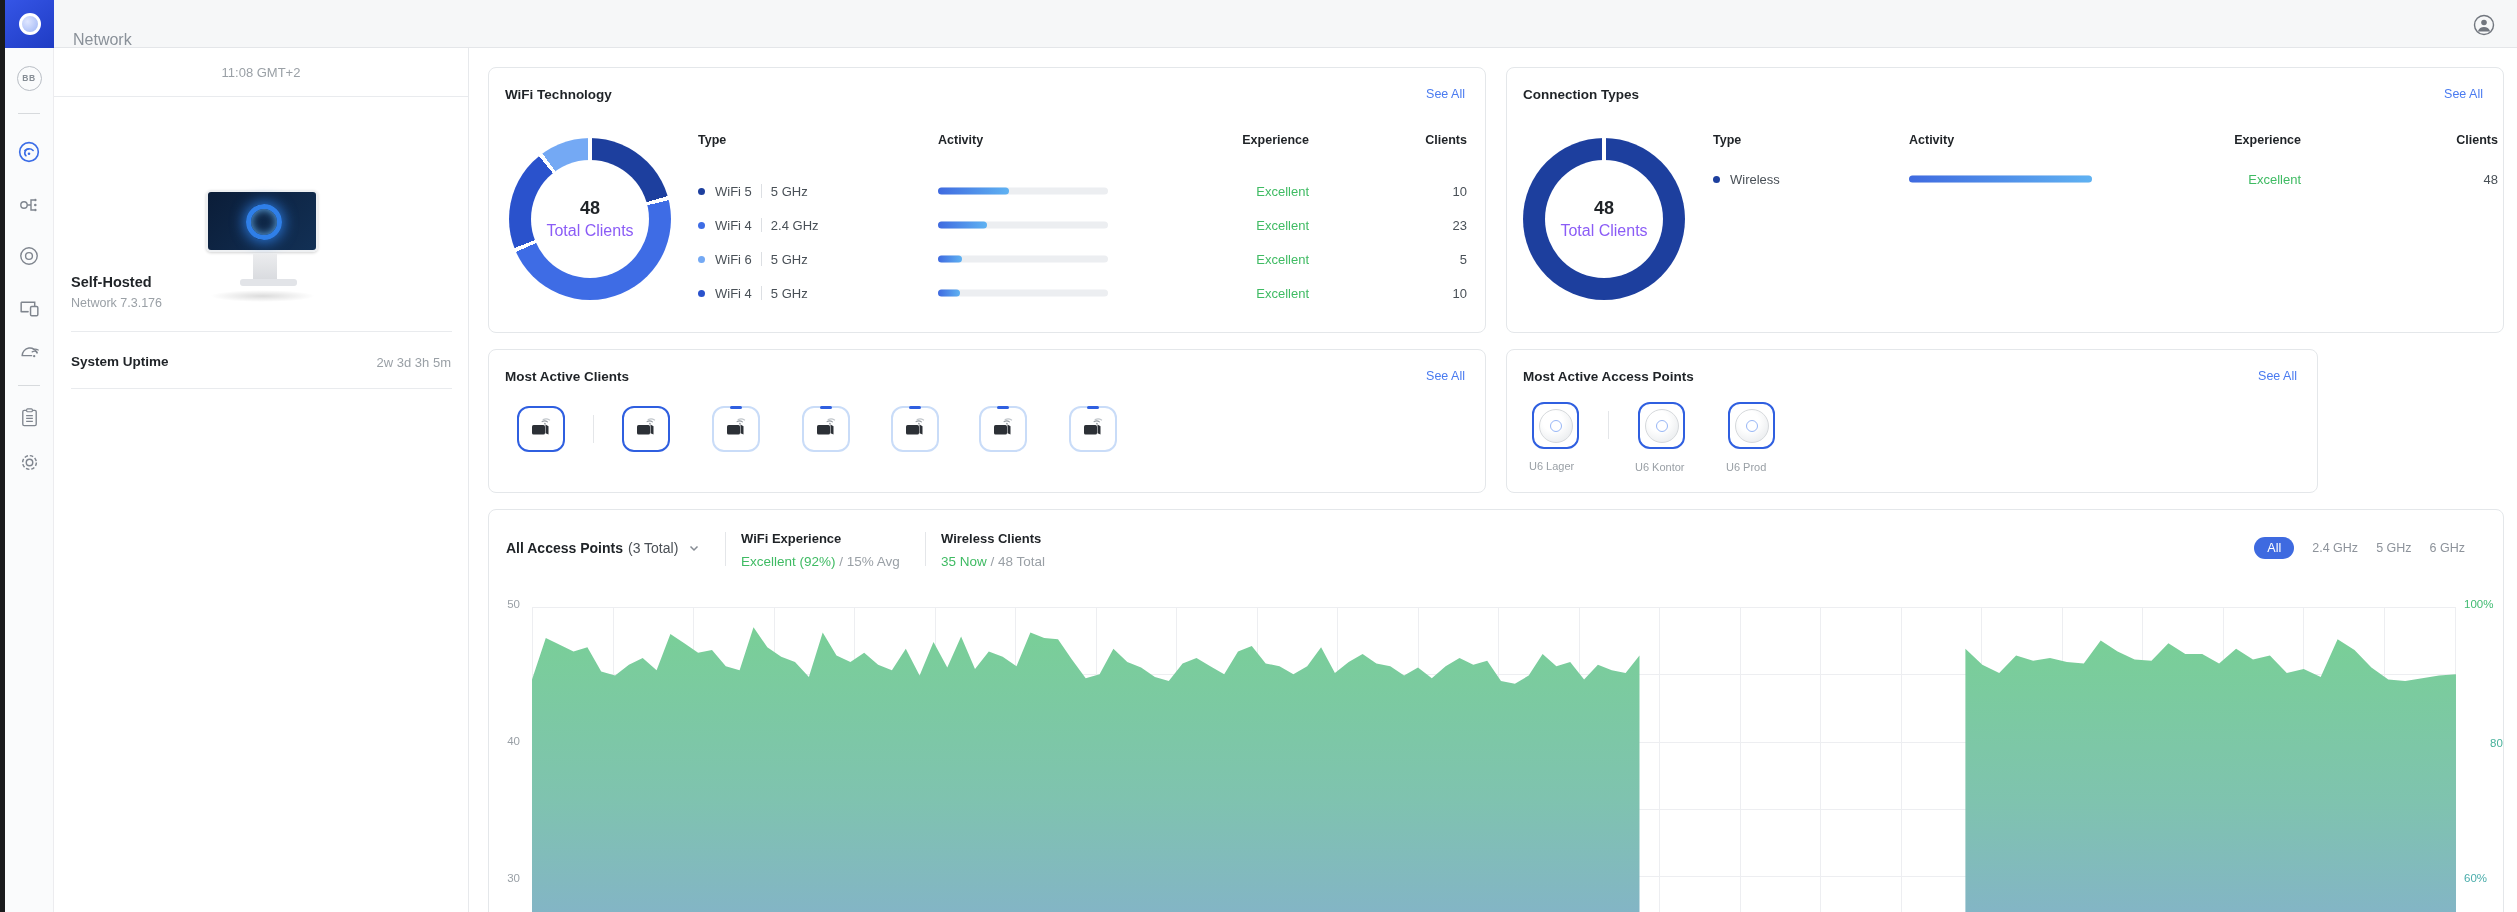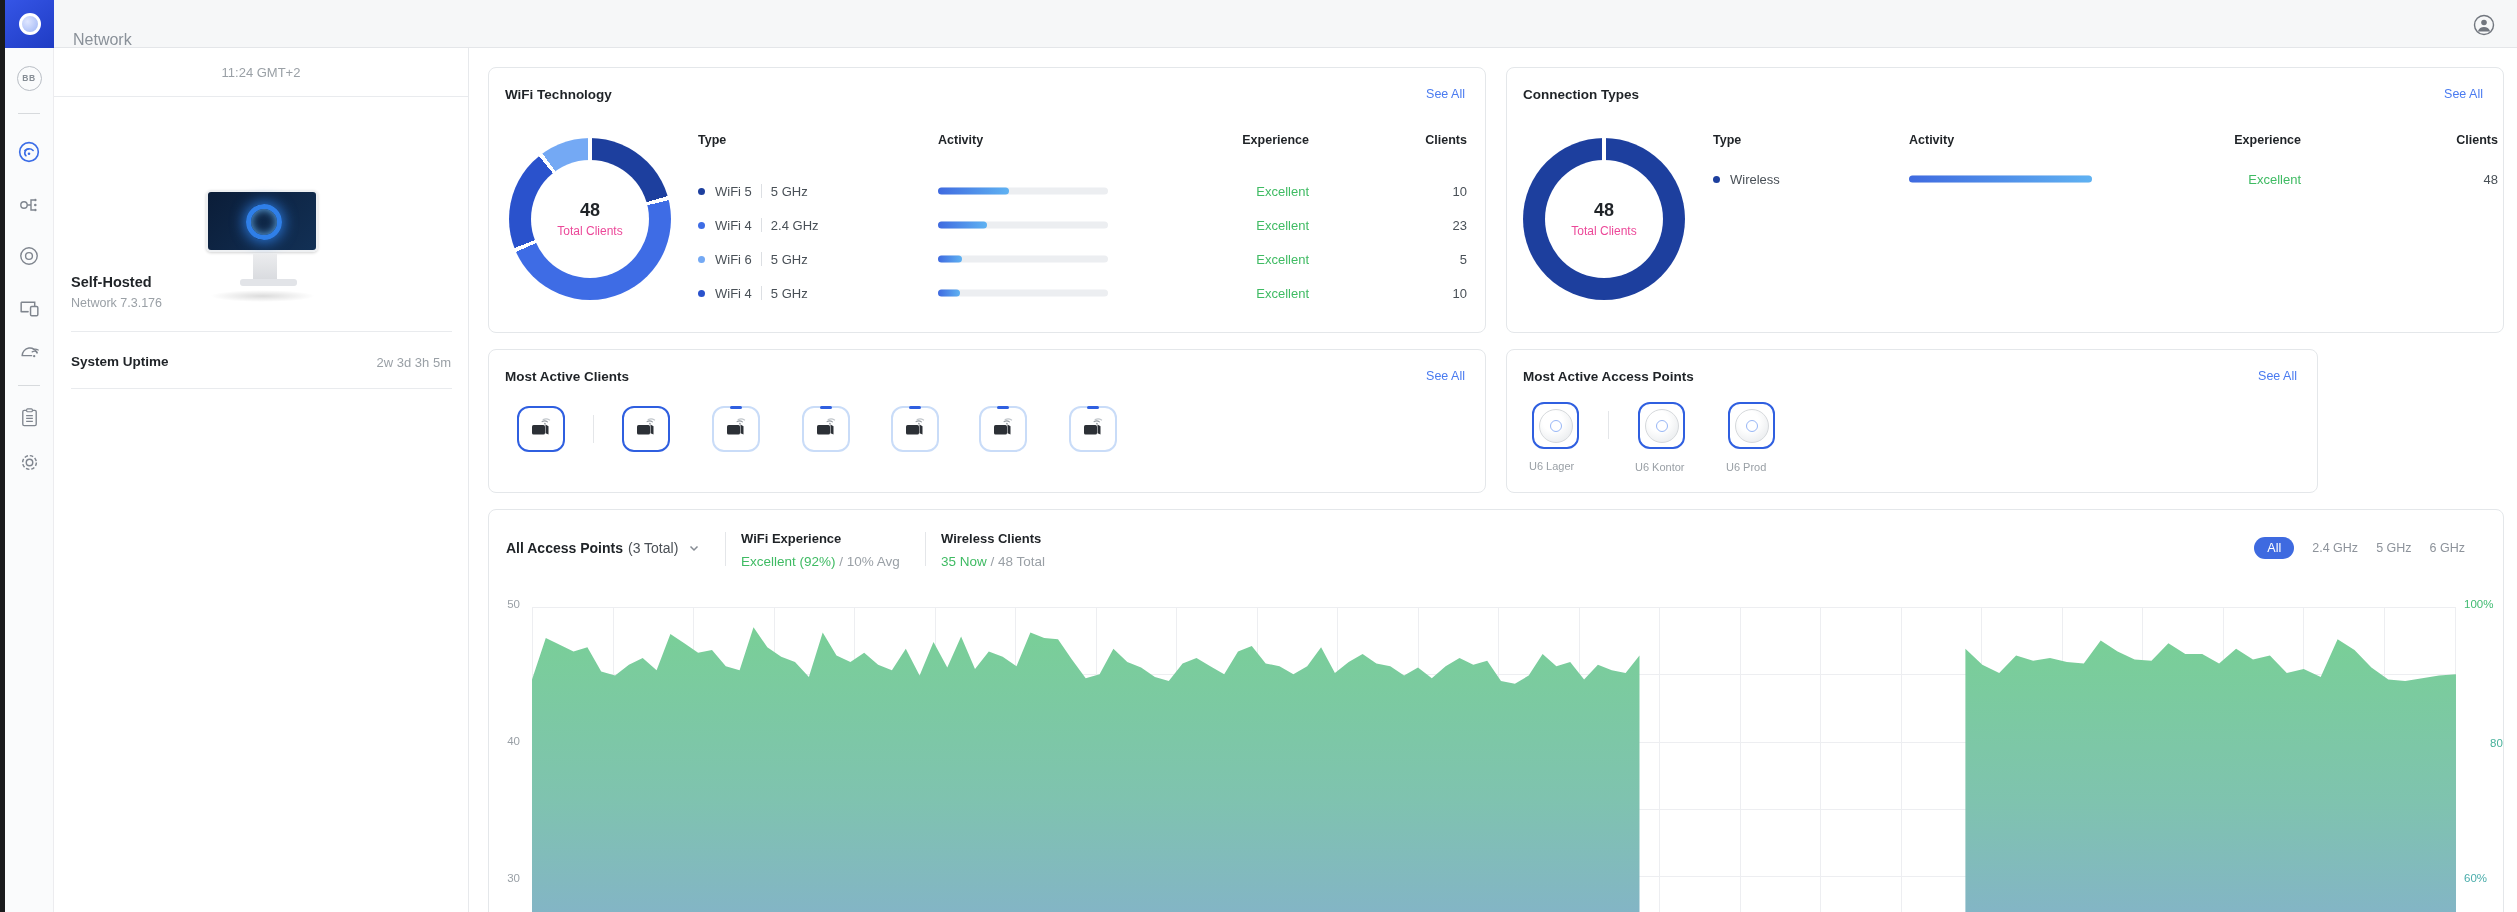--- a/index.html
+++ b/index.html
@@ -37,21 +37,21 @@
 
   
   .card { position:absolute; background:#ffffff; border:1px solid #e4e7ea; border-radius:8px; }
   .card-title { position:absolute; left:16px; top:19px; font-size:13.5px; font-weight:bold; color:#1f2327; }
   .see-all { position:absolute; right:20px; top:19px; font-size:12.5px; color:#4a7bf0; cursor:pointer; }
 
   
   .donut { position:absolute; width:162px; height:162px; border-radius:50%; }
   .donut-hole { position:absolute; left:22px; top:22px; width:118px; height:118px; background:#ffffff; border-radius:50%; display:flex; flex-direction:column; align-items:center; justify-content:center; }
   .donut-total { font-size:18px; font-weight:bold; color:#1f2327; }
-  .donut-sub { font-size:12px; color:#ec4899; margin-top:3px; }
+  .donut-sub { font-size:16px; color:#8b5cf6; margin-top:3px; }
 
   
   .tbl-head { position:absolute; font-size:12.5px; font-weight:bold; color:#1f2327; }
   .t-row { position:absolute; height:20px; display:flex; align-items:center; }
   .dot { width:7px; height:7px; border-radius:50%; margin-right:10px; flex:none; }
   .t-type { font-size:13px; color:#495057; }
   .t-sep { width:1px; height:14px; background:#dcdfe3; margin:0 9px; }
   .bar-track { position:absolute; height:7px; border-radius:4px; background:#eceef1; top:50%; transform:translateY(-50%); }
   .bar-fill { height:7px; border-radius:4px; background:linear-gradient(90deg,#3f6ae0,#5fb2f2); }
   .t-exp { position:absolute; font-size:13px; color:#3fbb63; text-align:right; }
@@ -162,21 +162,21 @@
     </div>
     <div class="side-item" style="top:414px;">
       <svg width="25" height="25" viewBox="0 0 24 24" fill="none">
         <circle cx="12" cy="12" r="3.1" stroke="#7f858e" stroke-width="1.4"></circle>
         <circle cx="12" cy="12" r="6.6" stroke="#7f858e" stroke-width="1.4" stroke-dasharray="3.4 1.8"></circle>
       </svg>
     </div>
   </div>
 
   <div class="left-panel">
-    <div class="time-row">11:24 GMT+2</div>
+    <div class="time-row">11:08 GMT+2</div>
     <div class="console-img">
       <div class="cs-screen">
           <div class="cs-glow"></div>
         </div>
       <div class="cs-neck"></div>
       <div class="cs-base"></div>
       <div class="cs-shadow"></div>
     </div>
     <div class="console-name">Self-Hosted</div>
     <div class="console-version">Network 7.3.176</div>
@@ -374,21 +374,21 @@
     <div class="ch-selector">
       <b>All Access Points</b>
       <span class="suffix">(3 Total)</span>
       <svg width="14" height="14" viewBox="0 0 14 14" style="margin-left:9px;">
           <path d="M3.5 5.5l3.5 3.5 3.5-3.5" stroke="#858b93" stroke-width="1.5" fill="none"></path>
         </svg>
     </div>
     <div class="ch-vdiv" style="left:236px;"></div>
     <div class="ch-stat-title" style="left:252px;">WiFi Experience</div>
     <div class="ch-stat-val" style="left:252px;">
-      <span class="green">Excellent (92%)</span><span class="gray"> / </span><span class="gray">10% Avg</span>
+      <span class="green">Excellent (92%)</span><span class="gray"> / </span><span class="gray">15% Avg</span>
     </div>
     <div class="ch-vdiv" style="left:436px;"></div>
     <div class="ch-stat-title" style="left:452px;">Wireless Clients</div>
     <div class="ch-stat-val" style="left:452px;">
       <span class="green">35 Now</span><span class="gray"> / </span><span class="gray">48 Total</span>
     </div>
     <div class="pills">
       <span class="pill active">All</span>
       <span class="pill">2.4 GHz</span>
       <span class="pill">5 GHz</span>

